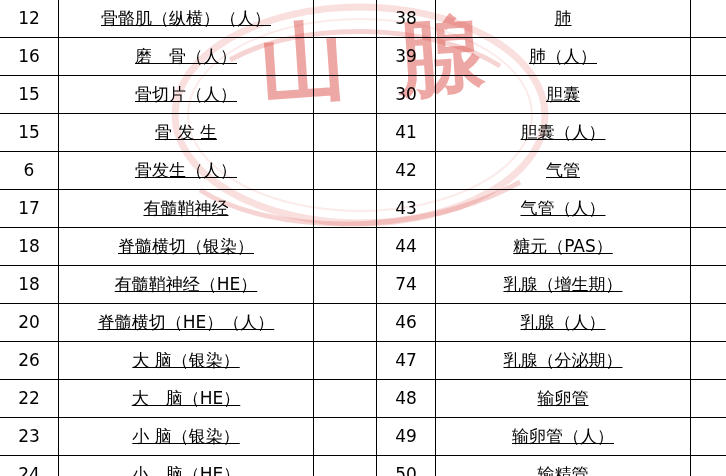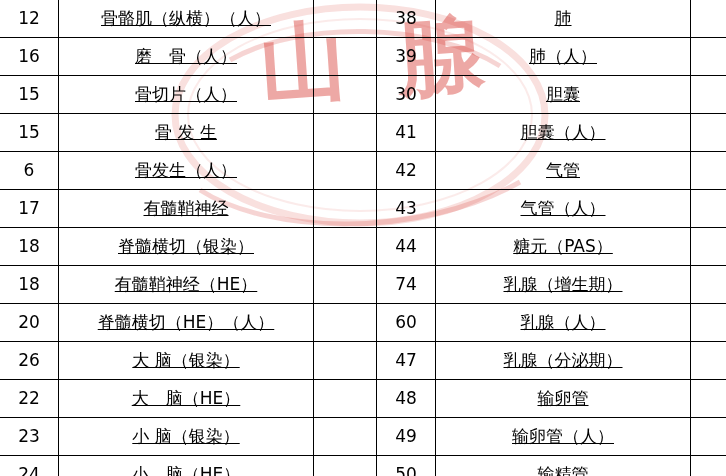--- a/index.html
+++ b/index.html
@@ -157,21 +157,21 @@
         <td class="col-name">有髓鞘神经（HE）</td>
         <td class="col-tail"></td>
         <td class="col-num">74</td>
         <td class="col-name">乳腺（增生期）</td>
         <td class="col-tail"></td>
       </tr>
       <tr>
         <td class="col-num">20</td>
         <td class="col-name">脊髓横切（HE）（人）</td>
         <td class="col-tail"></td>
-        <td class="col-num">60</td>
+        <td class="col-num">46</td>
         <td class="col-name">乳腺（人）</td>
         <td class="col-tail"></td>
       </tr>
       <tr>
         <td class="col-num">26</td>
         <td class="col-name">大  脑（银染）</td>
         <td class="col-tail"></td>
         <td class="col-num">47</td>
         <td class="col-name">乳腺（分泌期）</td>
         <td class="col-tail"></td>

